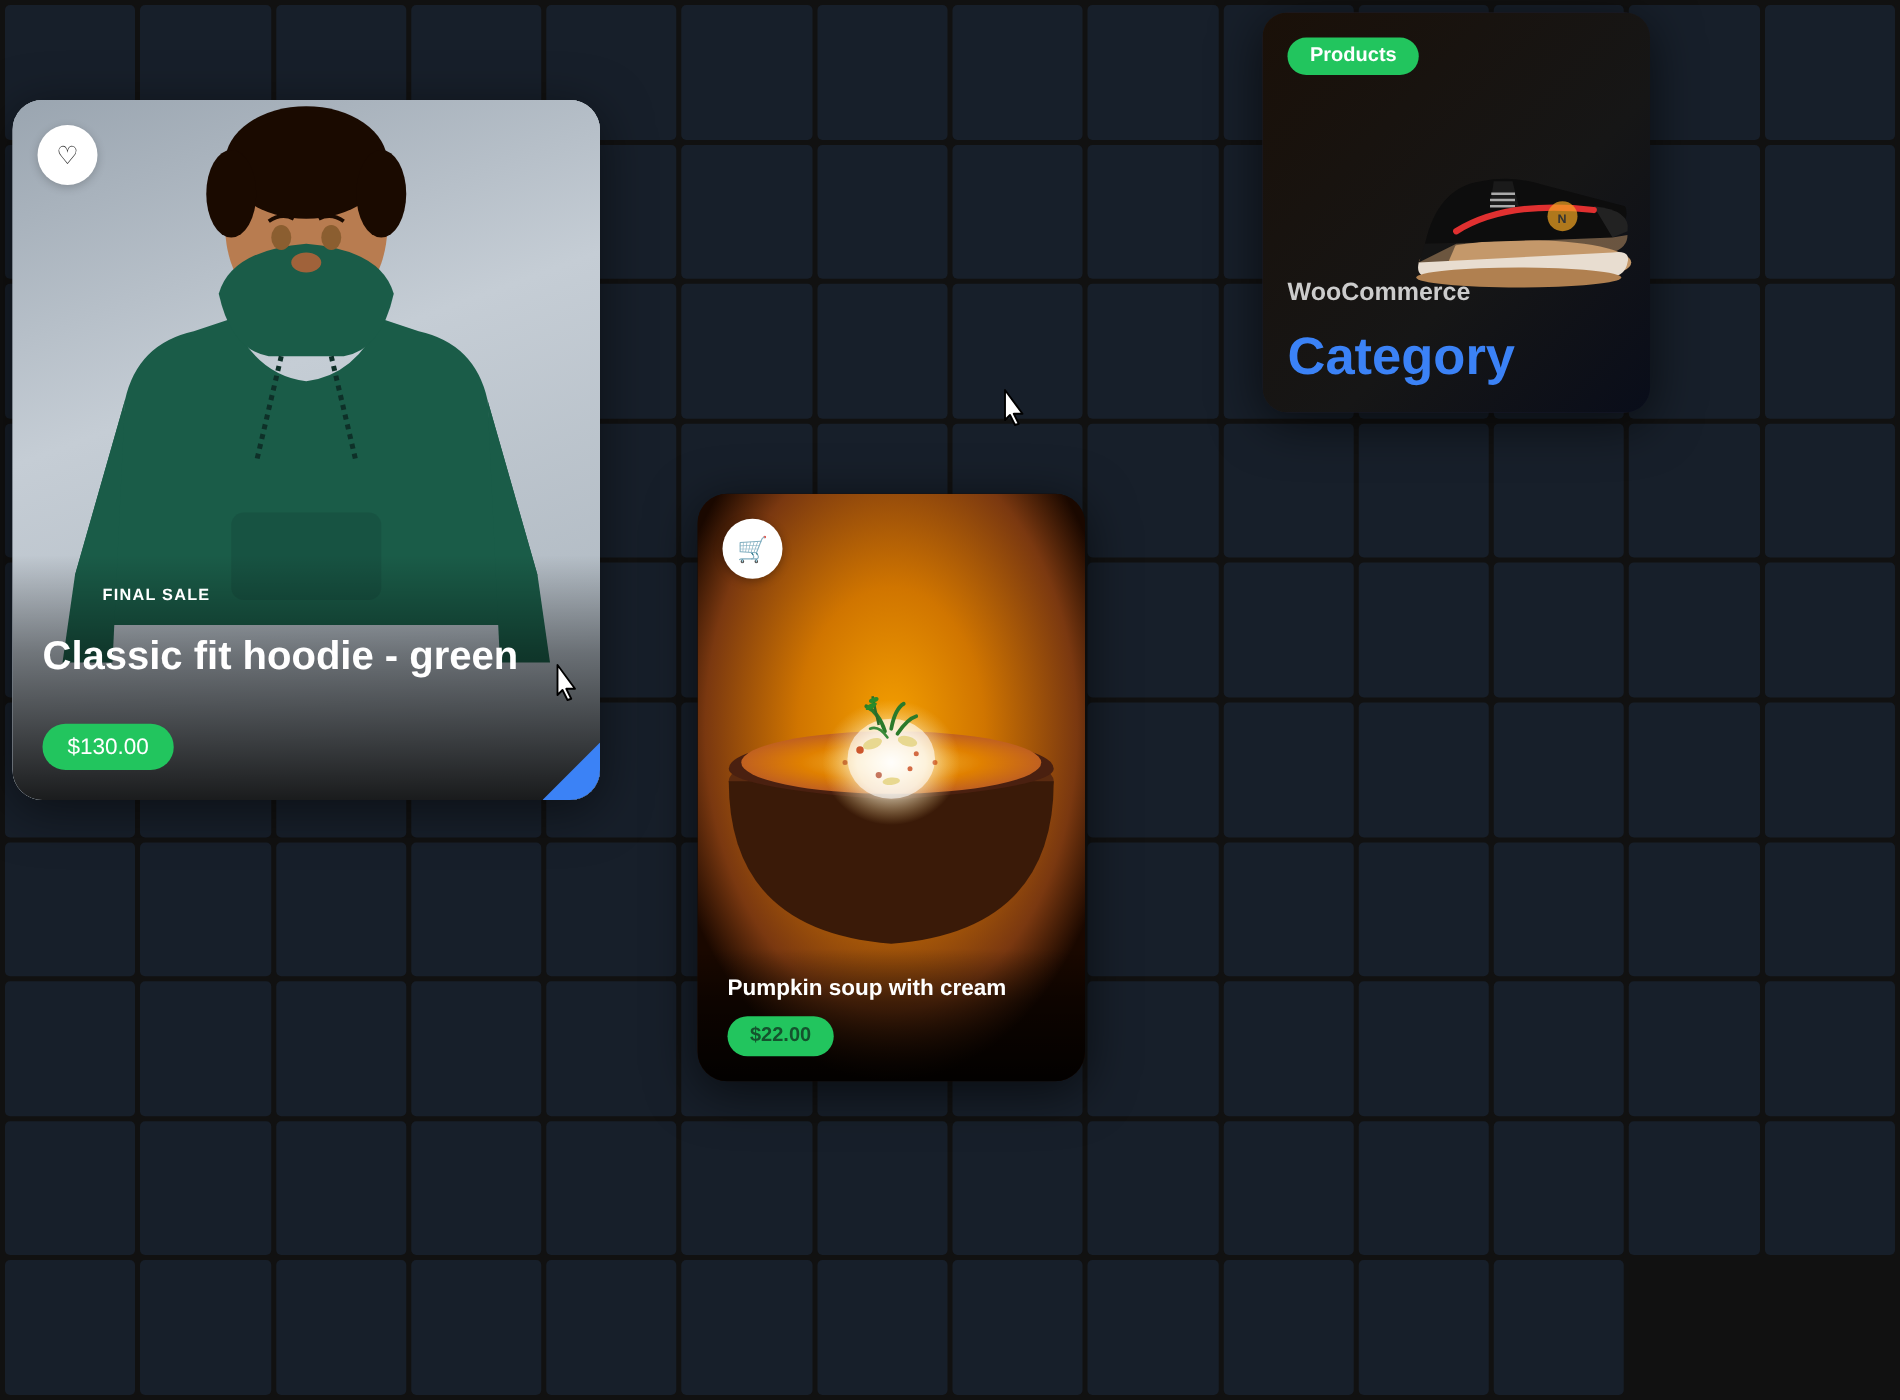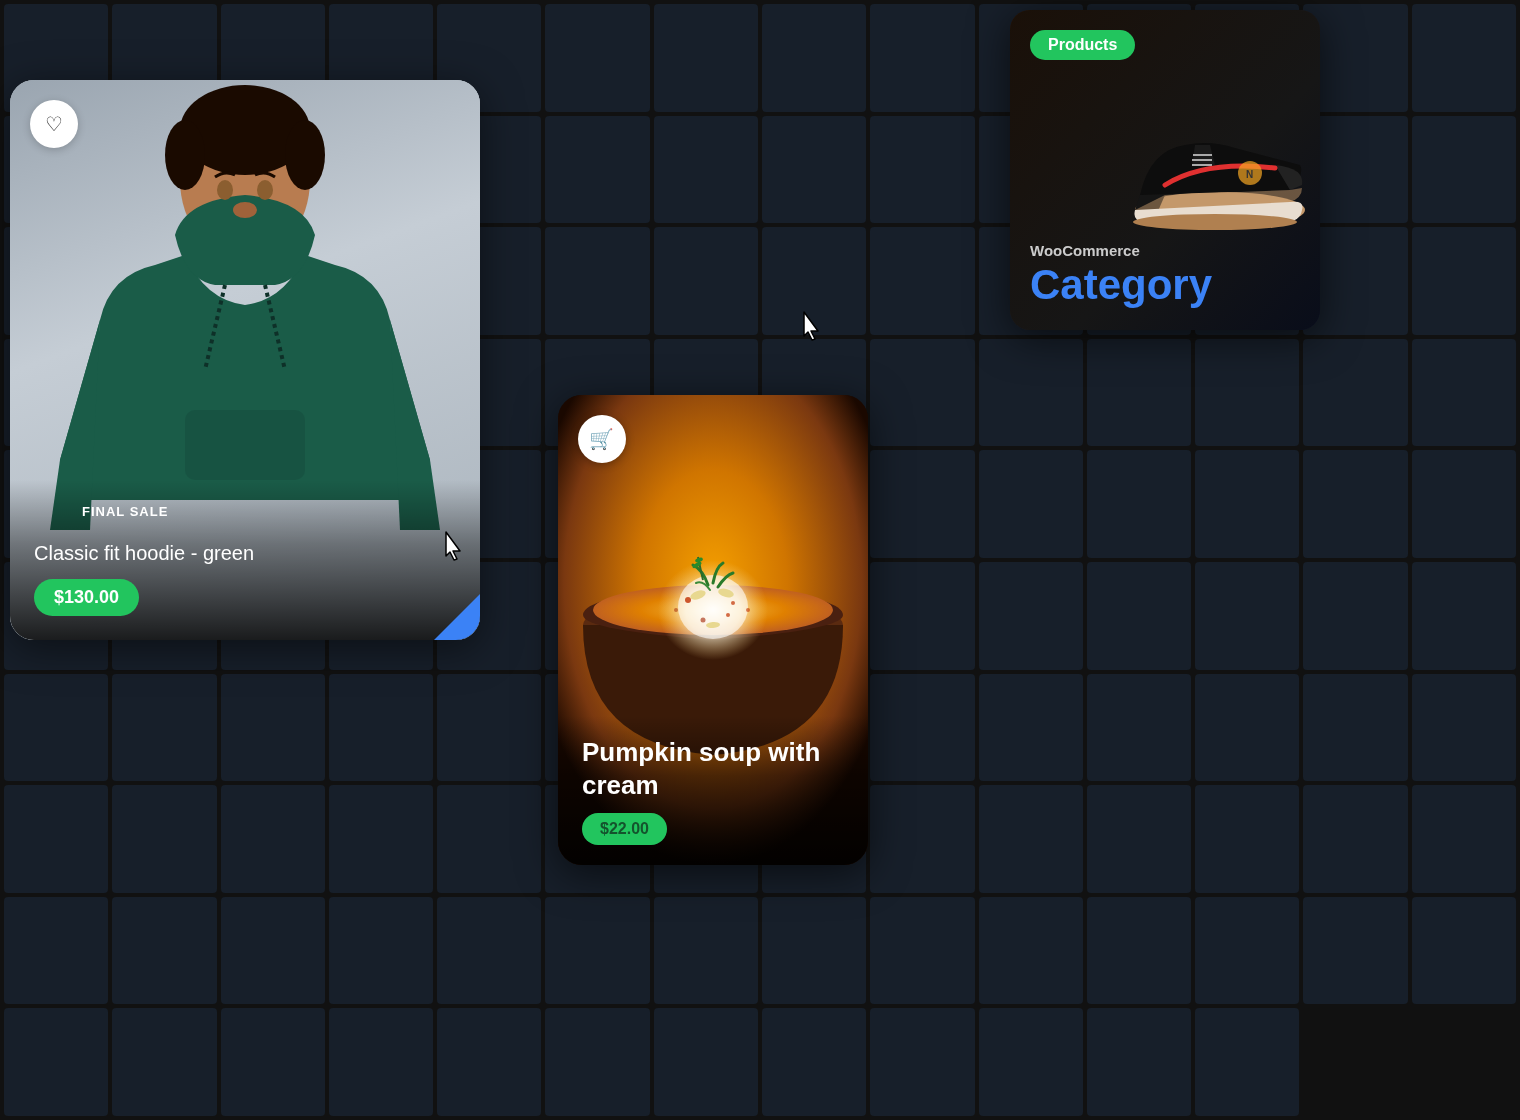--- a/index.html
+++ b/index.html
@@ -96,35 +96,36 @@
       font-size: 13px;
       font-weight: 700;
       color: white;
       text-transform: uppercase;
       letter-spacing: 1px;
       margin-bottom: 22px;
       padding-left: 48px;
     }
 
     .product-name {
-      font-size: 20px;
-      font-weight: 400;
+      font-size: 32px;
+      font-weight: 700;
       color: white;
       line-height: 1.2;
       margin-bottom: 14px;
     }
 
     .price-badge {
       display: inline-block;
       background: #22c55e;
       color: white;
       font-size: 18px;
-      font-weight: 700;
+      font-weight: 400;
       padding: 8px 20px;
       border-radius: 999px;
+      margin-top: 22px;
     }
 
     
     .category-card {
       position: absolute;
       top: 10px;
       right: 200px;
       width: 310px;
       height: 320px;
       border-radius: 20px;
@@ -155,24 +156,24 @@
 
     .category-card .card-text {
       position: absolute;
       bottom: 24px;
       left: 20px;
       right: 20px;
       z-index: 10;
     }
 
     .woo-label {
-      font-size: 15px;
+      font-size: 20px;
       font-weight: 600;
       color: #ccc;
-      margin-bottom: 5px;
+      margin-bottom: 18px;
     }
 
     .category-title {
       font-size: 42px;
       font-weight: 900;
       color: #3b82f6;
       line-height: 1;
     }
 
     
@@ -212,21 +213,21 @@
     .soup-card .card-info {
       position: absolute;
       bottom: 0;
       left: 0;
       right: 0;
       padding: 20px 24px;
       background: linear-gradient(to top, rgba(0,0,0,0.9) 0%, rgba(0,0,0,0.5) 60%, transparent 100%);
     }
 
     .soup-name {
-      font-size: 26px;
+      font-size: 18px;
       font-weight: 700;
       color: white;
       line-height: 1.25;
       margin-bottom: 12px;
     }
 
     .soup-price-badge {
       display: inline-block;
       background: #22c55e;
       color: #14532d;

